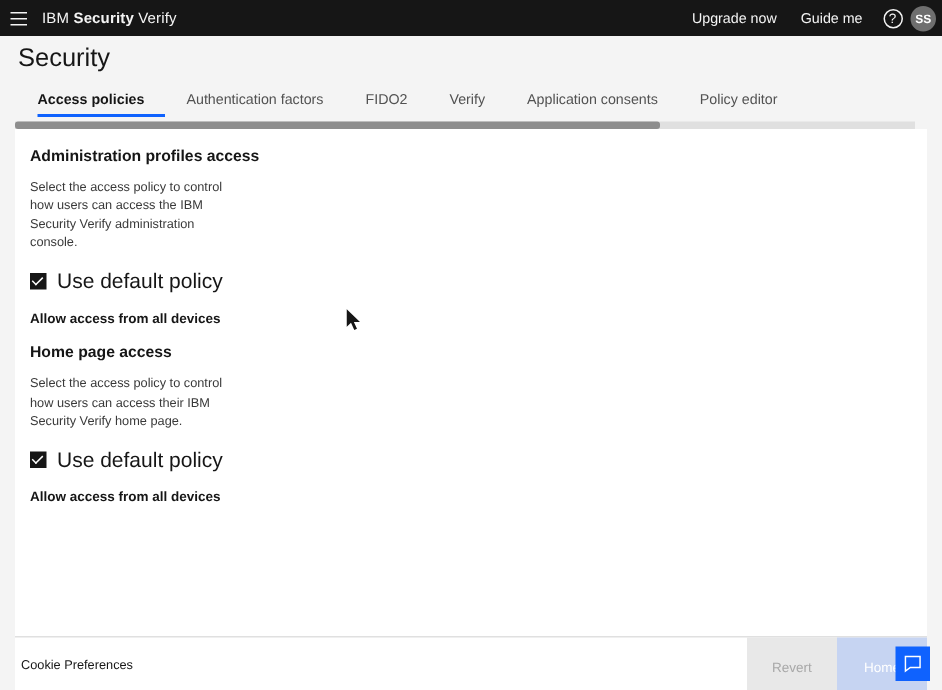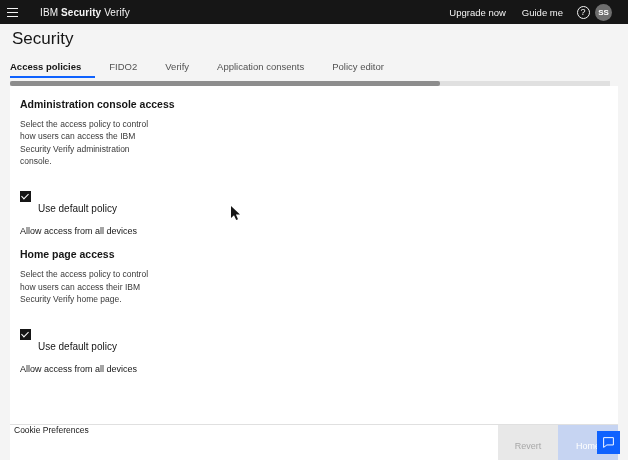--- a/index.html
+++ b/index.html
@@ -34,21 +34,21 @@
     justify-content: center; align-items: center;
     gap: 3px;
     cursor: pointer;
   }
   .hamburger i {
     display: block;
     width: 11px; height: 1px;
     background: #f4f4f4;
   }
   .brand {
-    margin-left: 16px;
+    margin-left: 4px;
     font-size: 10px;
     letter-spacing: .1px;
     white-space: nowrap;
   }
   .brand .b-reg { font-weight: 400; }
   .brand .b-bold { font-weight: 700; }
   .header-right {
     margin-left: auto;
     display: flex;
     align-items: center;
@@ -77,21 +77,21 @@
     text-align: center;
     color: #f4f4f4;
   }
   .avatar {
     width: 17px; height: 17px;
     border-radius: 50%;
     background: #6f6f6f;
     color: #ffffff;
     font-size: 8px;
     display: flex; align-items: center; justify-content: center;
-    margin-right: 16px;
+    margin-right: 4px;
     cursor: pointer;
     font-weight: bold;
   }
 
   
   .page-title {
     position: absolute;
     top: 24px; left: 0;
     width: 628px; height: 30px;
     background: #f4f4f4;
@@ -110,20 +110,21 @@
     width: 628px; height: 22px;
     background: #f4f4f4;
     overflow: hidden;
   }
   .tabs {
     display: flex;
     align-items: flex-end;
     height: 22px;
     padding-left: 10px;
     white-space: nowrap;
+    margin-left: 15px;
   }
   .tab {
     font-size: 9.5px;
     color: #525252;
     height: 22px;
     display: flex;
     align-items: center;
     padding: 0 14px 0 0;
     margin-right: 14px;
     cursor: pointer;
@@ -192,40 +193,40 @@
   .cb::after {
     content: "";
     position: absolute;
     left: 3px; top: 1px;
     width: 3px; height: 6px;
     border: solid #ffffff;
     border-width: 0 1.4px 1.4px 0;
     transform: rotate(45deg);
   }
   .cb-label {
-    font-size: 10px;
-    color: #161616;
-    margin-top: 24px;
+    font-size: 14px;
+    color: #161616;
   }
   .plain-row {
     font-size: 9px;
     color: #161616;
     margin-bottom: 10px;
     padding-left: 0;
+    font-weight: bold;
   }
 
   
   .footer {
     position: absolute;
     left: 10px; top: 424px;
     width: 608px; height: 36px;
     background: #ffffff;
     border-top: 1px solid #e0e0e0;
     display: flex;
-    align-items: flex-start;
+    align-items: center;
   }
   .cookie-prefs {
     font-size: 8.5px;
     color: #161616;
     padding-left: 4px;
     cursor: pointer;
   }
   .footer-btns {
     margin-left: auto;
     display: flex;
@@ -293,36 +294,37 @@
       </div>
       <div class="avatar">SS</div>
     </div>
   </div>
 
   <div class="page-title">Security</div>
 
   <div class="tabs-wrap">
     <div class="tabs">
       <div class="tab active">Access policies</div>
+      <div class="tab">Authentication factors</div>
       <div class="tab">FIDO2</div>
       <div class="tab">Verify</div>
       <div class="tab">Application consents</div>
       <div class="tab">Policy editor</div>
 
     </div>
   </div>
 
   <div class="tab-scroll-track">
     <div class="tab-scroll-thumb"></div>
   </div>
 
   <div class="content">
 
     <div class="section">
-      <div class="section-title">Administration console access</div>
+      <div class="section-title">Administration profiles access</div>
       <div class="section-desc">Select the access policy to control how users can access the IBM Security Verify administration console.</div>
       <div class="checkbox-row">
         <span class="cb"></span>
         <span class="cb-label">Use default policy</span>
       </div>
       <div class="plain-row">Allow access from all devices</div>
     </div>
 
     <div class="section">
       <div class="section-title">Home page access</div>

